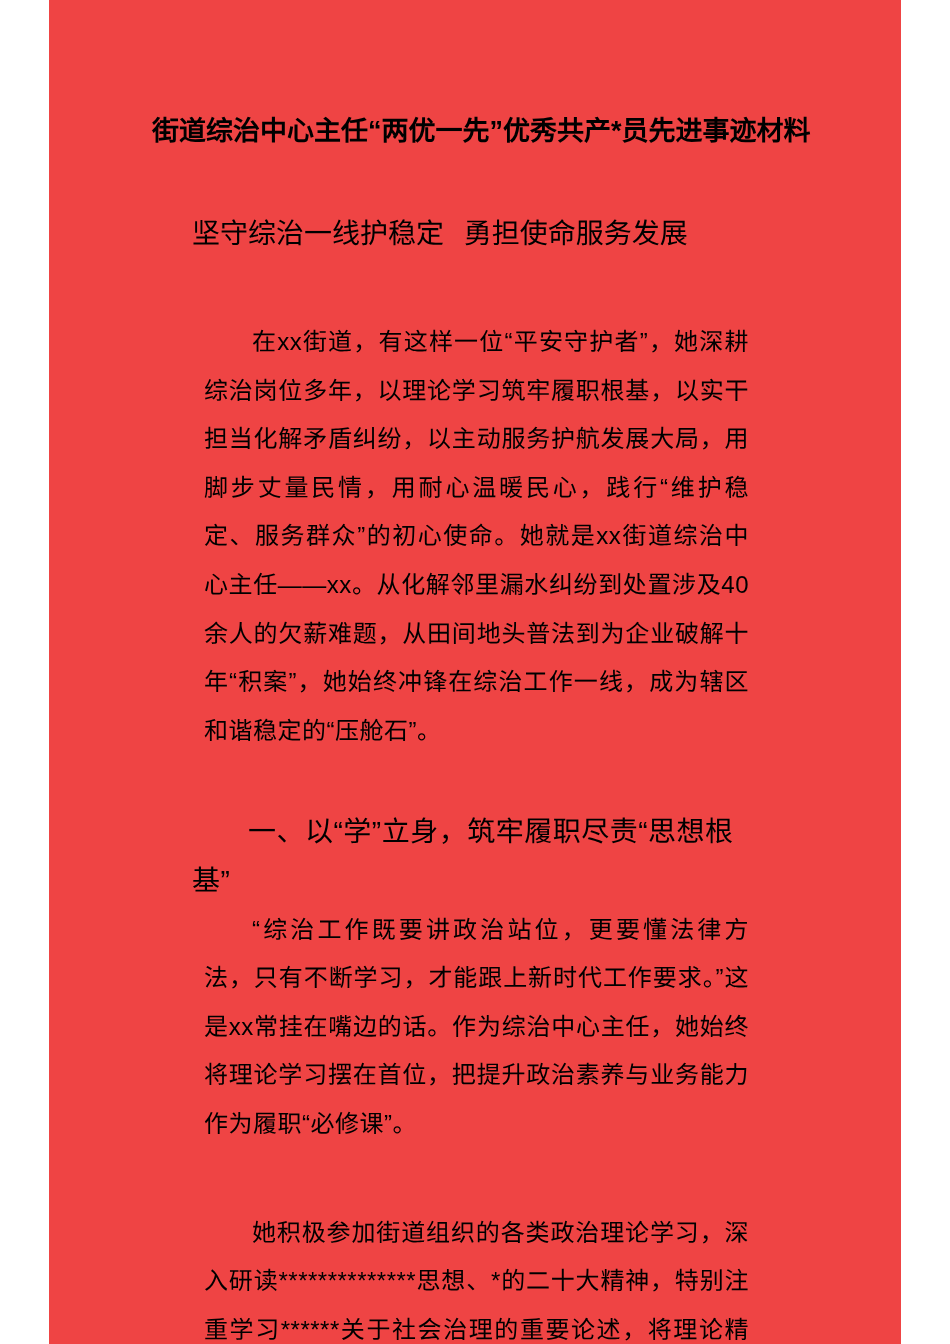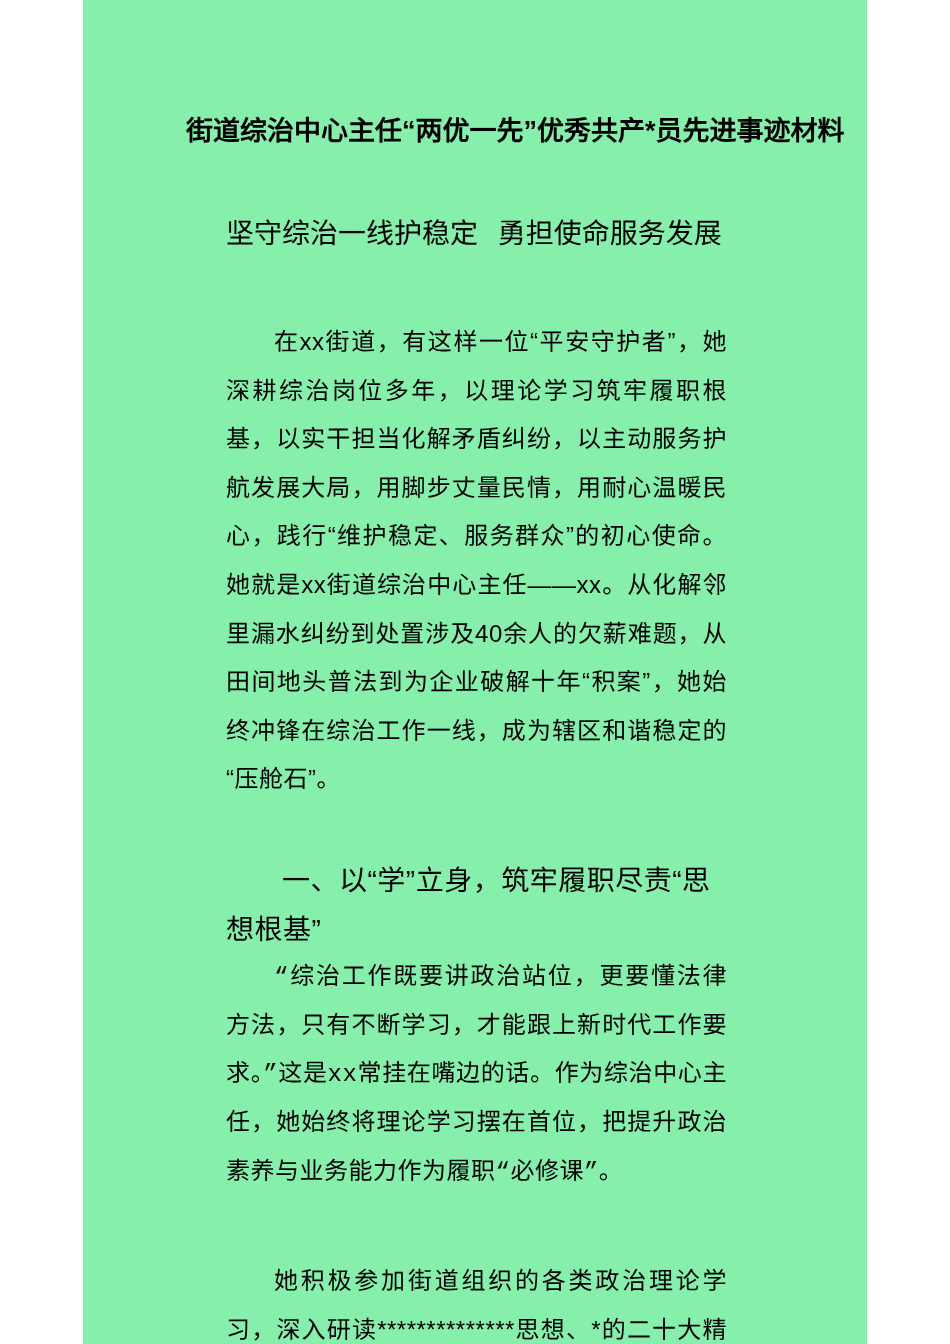--- a/index.html
+++ b/index.html
@@ -2,24 +2,24 @@
 <html lang="zh-CN"><head>
 <meta charset="utf-8">
 <style>
   html, body {
     margin: 0;
     padding: 0;
     background: #ffffff;
   }
   .page {
     position: relative;
-    width: 784px;
+    width: 852px;
     height: 1344px;
     margin: 0 auto;
-    background: #86efac;
+    background: #ef4444;
     color: #000000;
     box-sizing: border-box;
     padding: 113px 140px 0 143px;
     font-family: "Liberation Sans", sans-serif;
     overflow: hidden;
   }
   .title {
     font-size: 27px;
     line-height: 36px;
     font-weight: 700;
@@ -34,37 +34,36 @@
     font-weight: 400;
     margin-top: 61px;
     word-spacing: 12px;
   }
   .para {
     font-size: 24px;
     line-height: 48.6px;
     font-weight: 400;
     text-align: justify;
     text-indent: 2em;
-    margin: 0;
+    margin: 12px;
     letter-spacing: 0.5px;
   }
   .para-first {
     margin-top: 60px;
   }
   .heading {
     font-size: 28px;
     line-height: 48.6px;
     font-weight: 400;
     text-indent: 2em;
     margin: 53px 0 0 0;
     letter-spacing: 0.5px;
   }
   .para-after-heading {
     margin-top: 0;
-    font-family: Liberation Mono, monospace;
   }
   .para-spaced {
     margin-top: 60px;
   }
 </style>
 </head>
 <body>
 
 <div class="page">
   <h1 class="title">街道综治中心主任“两优一先”优秀共产*员先进事迹材料</h1>

